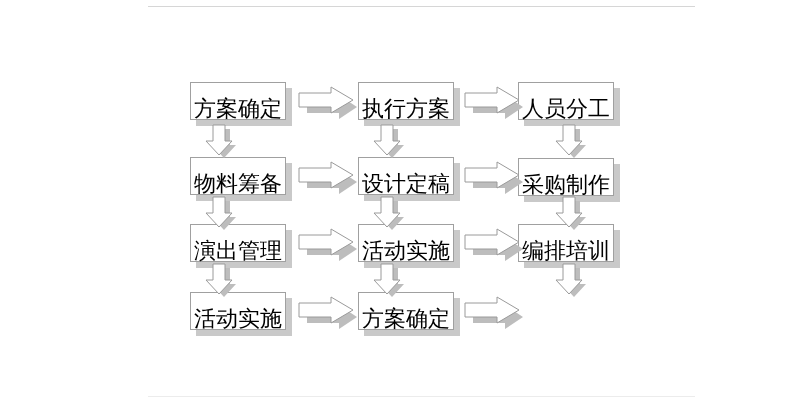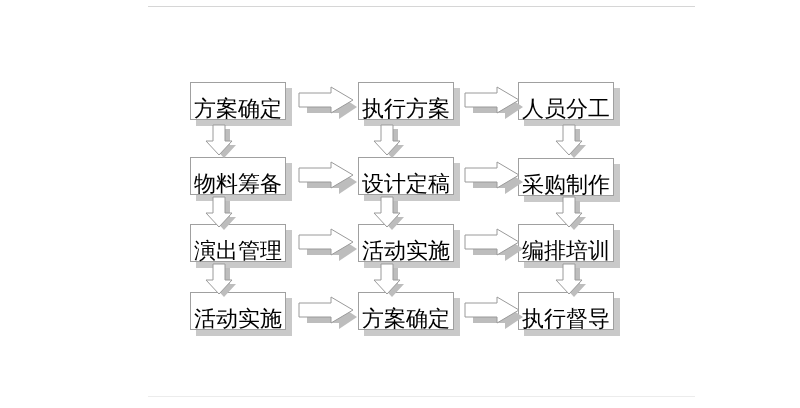--- a/index.html
+++ b/index.html
@@ -153,26 +153,20 @@
     </div>
   </div>
 
   <div class="node" style="left:358px; top:292px;">
     <div class="shadow"></div>
     <div class="face">
       <span class="label">方案确定</span>
     </div>
   </div>
 
-  <div class="node" style="left:518px; top:292px;">
-    <div class="shadow"></div>
-    <div class="face">
-      <span class="label">执行督导</span>
-    </div>
-  </div>
 
   <div class="arrow" style="left:298px; top:86px;">
     <svg width="62" height="34" viewBox="0 0 62 34">
       <polygon points="9,15 41,15 41,9 59,21 41,33 41,27 9,27" fill="#bdbdbd"></polygon>
       <polygon points="1,7 33,7 33,1 55,14 33,27 33,21 1,21" fill="#ffffff" stroke="#9a9a9a" stroke-width="1"></polygon>
     </svg>
   </div>
 
   <div class="arrow" style="left:464px; top:86px;">
     <svg width="62" height="34" viewBox="0 0 62 34">

